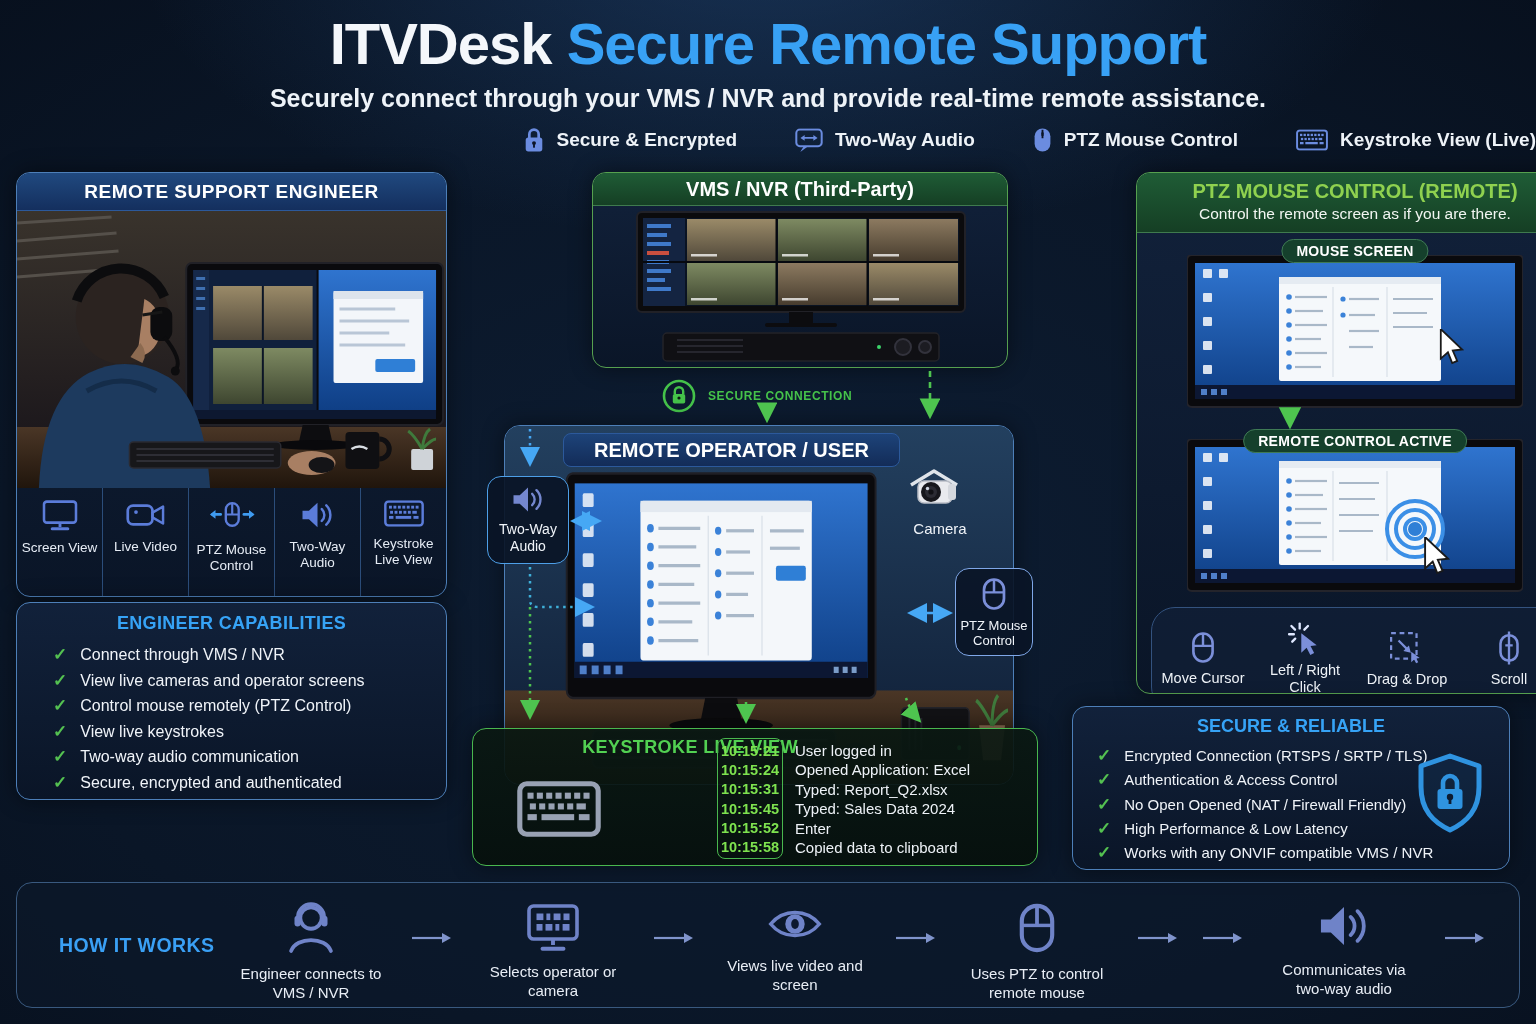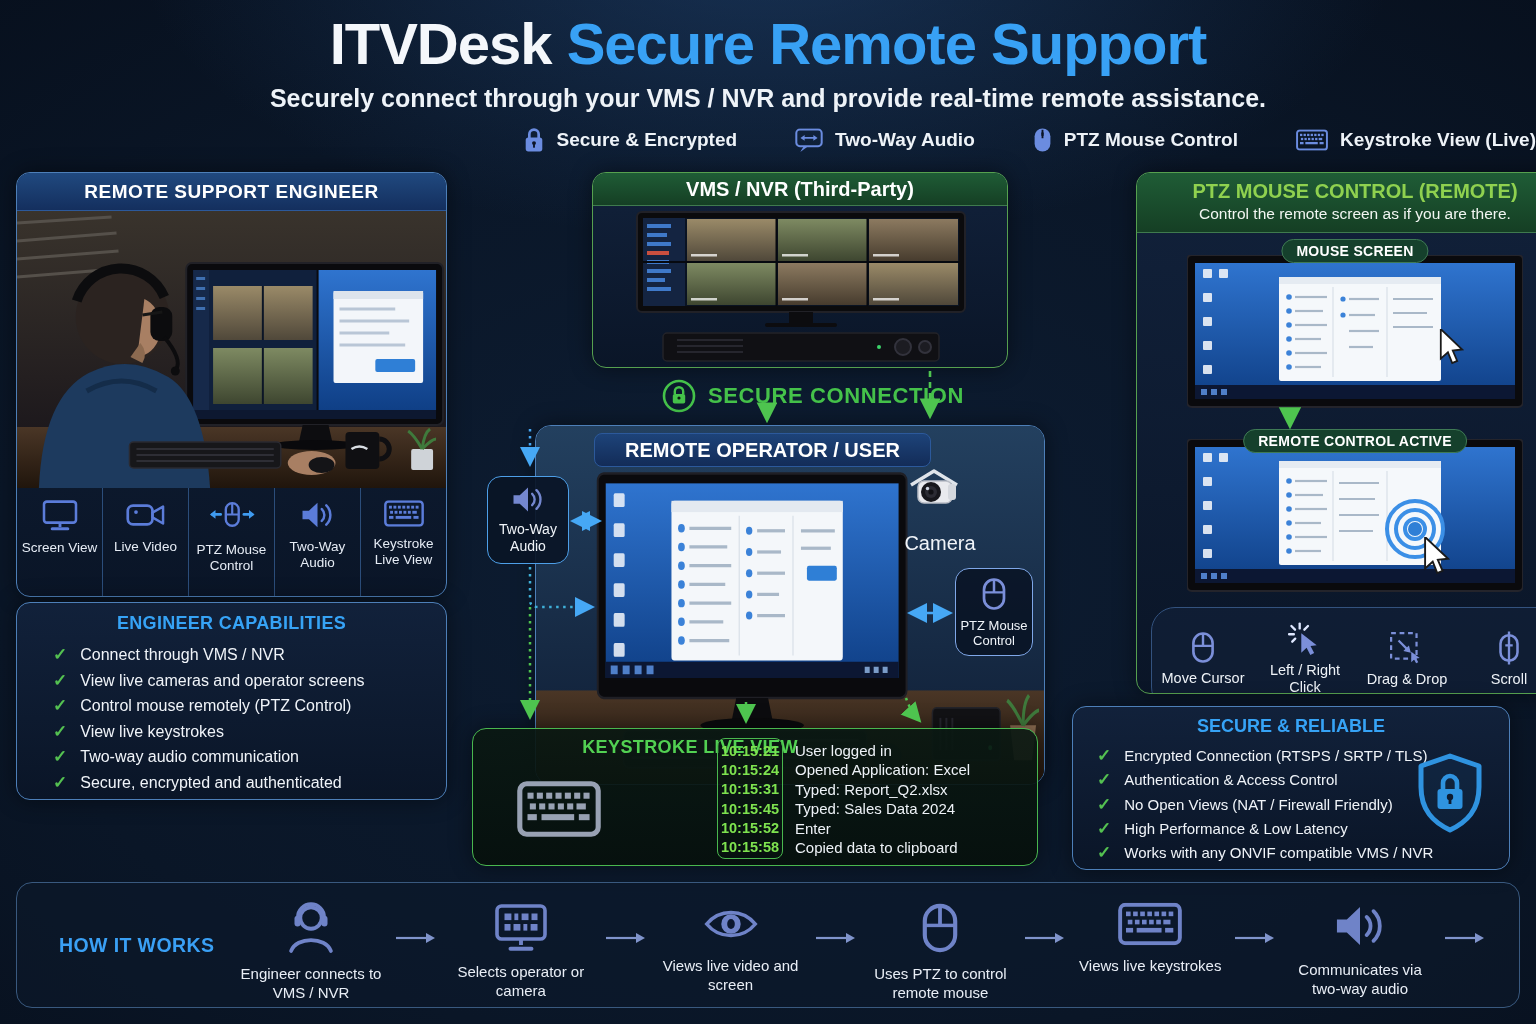--- a/index.html
+++ b/index.html
@@ -55,40 +55,40 @@
     color:#36a3f6; font-size:18px; font-weight:800; letter-spacing:.3px; }
   #capabilities-panel .chk-row { line-height:25.5px; font-size:16px; }
 
   
   #vms-panel { left:592px; top:172px; width:416px; height:196px; overflow:hidden; }
   #vms-panel .hdr { height:33px; line-height:33px; font-size:20px; }
   #vms-scene { position:absolute; top:34px; left:0; width:416px; height:161px; display:block; }
 
   
   #secure-connection { position:absolute; left:662px; top:379px; display:flex; align-items:center; gap:12px; }
-  #secure-connection .lbl { color:#45c24a; font-weight:800; font-size:22px; letter-spacing:.6px; }
-
-  
-  #operator-panel { left:535px; top:425px; width:510px; height:360px; border:1.5px solid #4d7fb8;
+  #secure-connection .lbl { color:#45c24a; font-weight:800; font-size:12px; letter-spacing:.6px; }
+
+  
+  #operator-panel { left:504px; top:425px; width:510px; height:360px; border:1.5px solid #4d7fb8;
     border-radius:16px; position:absolute; overflow:hidden; box-shadow:0 0 22px rgba(0,0,0,.45); }
   #operator-scene { position:absolute; inset:0; width:100%; height:100%; display:block; }
   #operator-header { position:absolute; left:58px; top:7px; width:337px; height:34px;
     background:linear-gradient(180deg,#1d4379,#132c58); border:1px solid #2c599b; border-radius:8px;
     text-align:center; line-height:32px; font-size:20px; font-weight:800; color:#fff; z-index:3; }
   .node-box { position:absolute; background:rgba(10,21,38,.92); border:1.5px solid #4d9fe8;
     border-radius:14px; display:flex; flex-direction:column; align-items:center;
     justify-content:center; gap:7px; z-index:6; }
   .node-box .lbl { color:#f0f4f9; font-size:14px; line-height:17px; text-align:center; }
   #two-way-box { left:487px; top:476px; width:82px; height:88px; }
   #two-way-box svg { color:#7487cf; }
   #ptz-box { left:955px; top:568px; width:78px; height:88px; border-color:#7fa7e8; }
   #ptz-box svg { color:#7b8fd9; }
   #ptz-box .lbl { font-size:13px; line-height:15px; }
   #camera-node { position:absolute; left:903px; top:466px; width:74px; z-index:6; text-align:center; }
-  #camera-node .lbl { color:#f0f4f9; font-size:20px; margin-top:14px; }
+  #camera-node .lbl { color:#f0f4f9; font-size:15px; margin-top:2px; }
 
   
   #keystroke-panel { left:472px; top:728px; width:566px; height:138px; border-color:#49b74e;
     background:linear-gradient(180deg, rgba(10,24,18,.93), rgba(6,16,12,.93)); border-radius:14px; }
   #keystroke-panel .p-title { text-align:center; padding:8px 130px 0 0;
     color:#52d152; font-size:18px; font-weight:800; letter-spacing:.4px; }
   #ks-keyboard { position:absolute; left:36px; top:52px; color:#98a1b3; }
   #ks-times { position:absolute; left:244px; top:9px; width:66px; height:121px;
     border:1.5px solid #49b74e; border-radius:8px; padding-top:3px; }
   #ks-times .t { display:block; text-align:center; font-size:14.5px; font-weight:700;
@@ -819,21 +819,21 @@
     <div class="chk-row">
         <span class="chk">✓</span>
         <span class="txt">Encrypted Connection (RTSPS / SRTP / TLS)</span>
       </div>
     <div class="chk-row">
         <span class="chk">✓</span>
         <span class="txt">Authentication &amp; Access Control</span>
       </div>
     <div class="chk-row">
         <span class="chk">✓</span>
-        <span class="txt">No Open Views (NAT / Firewall Friendly)</span>
+        <span class="txt">No Open Opened (NAT / Firewall Friendly)</span>
       </div>
     <div class="chk-row">
         <span class="chk">✓</span>
         <span class="txt">High Performance &amp; Low Latency</span>
       </div>
     <div class="chk-row">
         <span class="chk">✓</span>
         <span class="txt">Works with any ONVIF compatible VMS / NVR</span>
       </div>
     <svg id="shield-icon" width="70" height="80" viewBox="0 0 70 80">
@@ -881,26 +881,20 @@
       <div class="step">
         <svg width="38" height="52" viewBox="0 0 22 30">
             <use href="#i-mouse"></use>
           </svg>
         <span class="lbl">Uses PTZ to control remote mouse</span>
       </div>
       <svg class="step-arrow" width="40" height="12" viewBox="0 0 40 12">
           <line x1="0" y1="6" x2="31" y2="6" stroke="currentColor" stroke-width="2.2"></line>
           <path d="M30 1 L39 6 L30 11 Z" fill="currentColor"></path>
         </svg>
-      <div class="step">
-        <svg width="64" height="44" viewBox="0 0 36 24">
-            <use href="#i-keyboard"></use>
-          </svg>
-        <span class="lbl">Views live keystrokes</span>
-      </div>
       <svg class="step-arrow" width="40" height="12" viewBox="0 0 40 12">
           <line x1="0" y1="6" x2="31" y2="6" stroke="currentColor" stroke-width="2.2"></line>
           <path d="M30 1 L39 6 L30 11 Z" fill="currentColor"></path>
         </svg>
       <div class="step">
         <svg width="56" height="48" viewBox="0 0 34 28">
             <use href="#i-speaker"></use>
           </svg>
         <span class="lbl">Communicates via two-way audio</span>
       </div>

